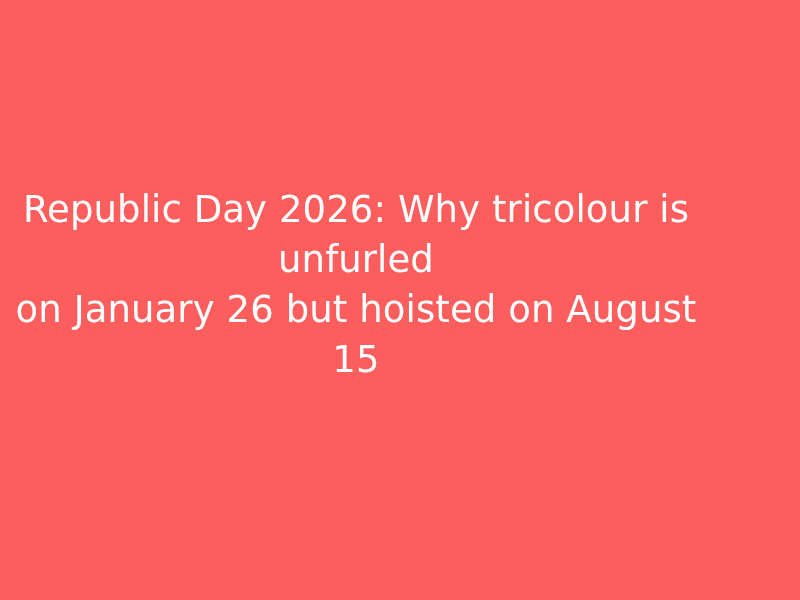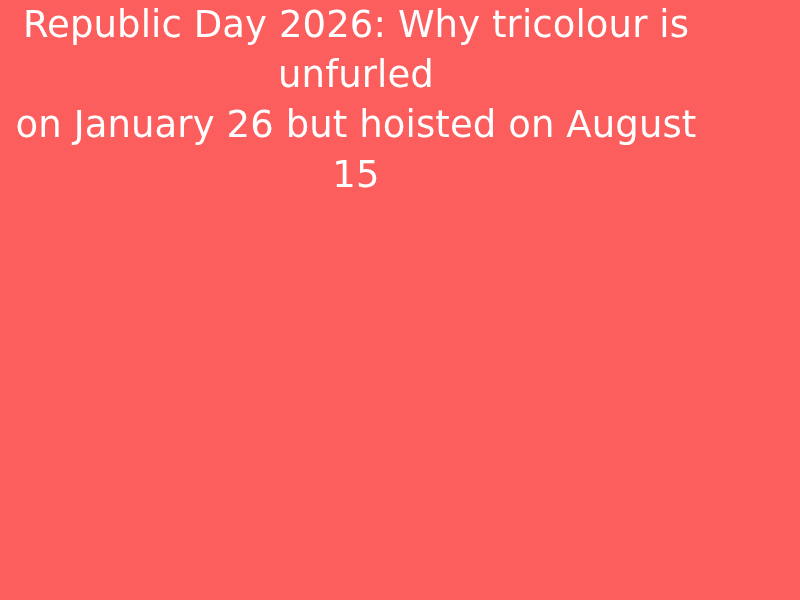--- a/index.html
+++ b/index.html
@@ -17,20 +17,21 @@
   }
 
   
   .placeholder-card {
     position: relative;
     box-sizing: border-box;
     width: 712px;
     height: 600px;
     background-color: #fc5e5e;
     display: flex;
+    align-items: center;
     justify-content: center;
   }
 
   
   .headline-block {
     width: 700px;
     margin: 0;
     padding: 0 0 30px 0;
     text-align: center;
   }

